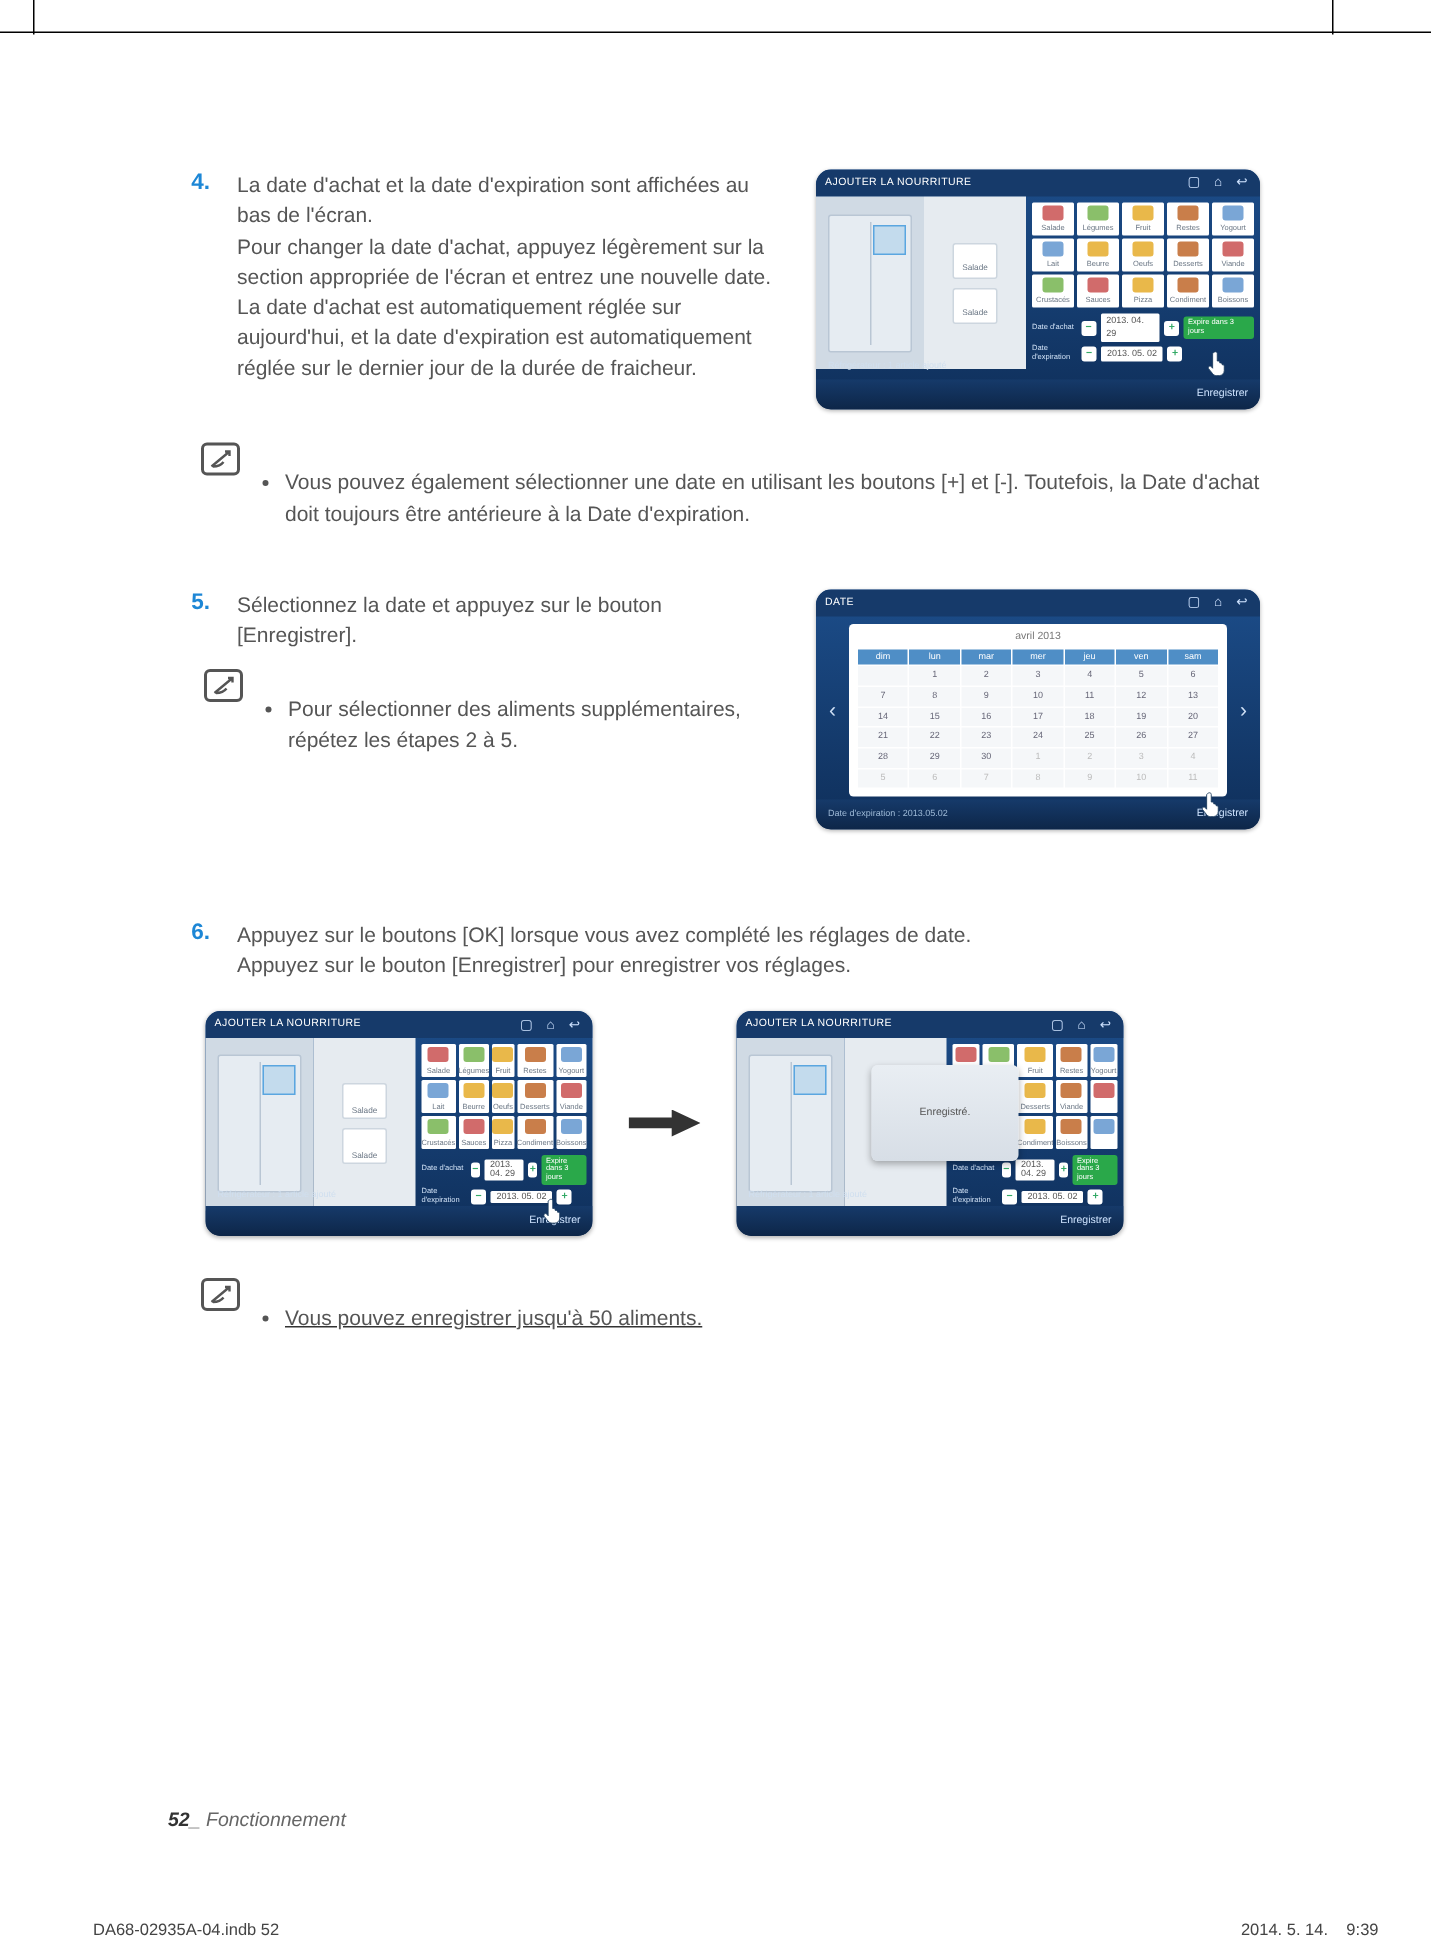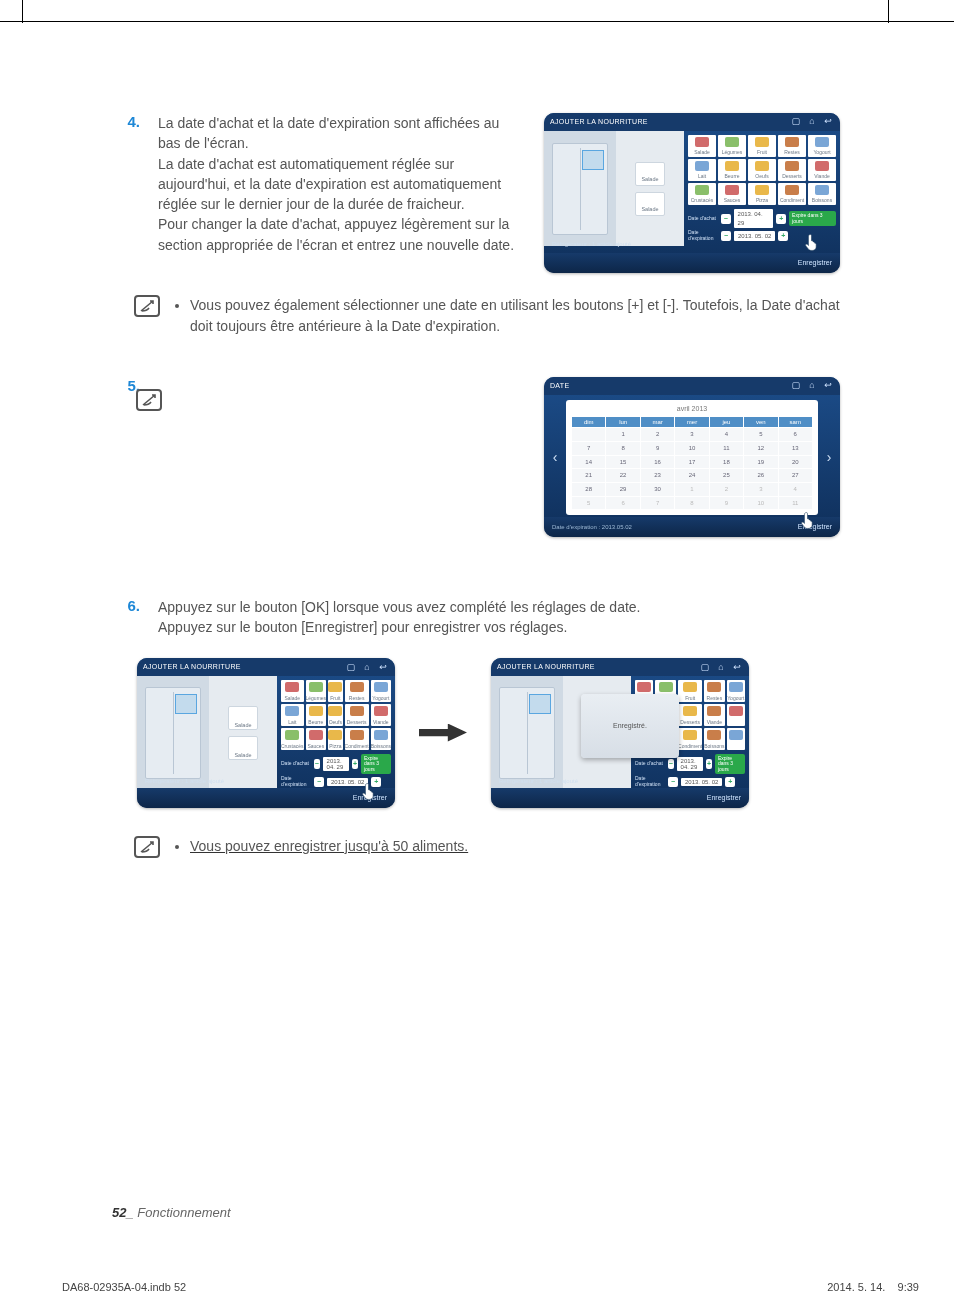--- a/index.html
+++ b/index.html
@@ -60,21 +60,21 @@
   .expire-pill { background:#2aa84a; color:#fff; font-size:5px; padding:2px 3px; border-radius:2px; line-height:1.1; }
   .shot-status { position:absolute; left:8px; bottom:24px; font-size:6px; color:#d0dfef; }
   .shot-footer { position:absolute; left:0; right:0; bottom:0; height:20px; display:flex; justify-content:flex-end; align-items:center; padding:0 8px; background:linear-gradient(#163a6a,#0d2648); }
   .save-btn { font-size:7px; color:#cfe4ff; }
   .hand { position:absolute; width:20px; height:22px; right:18px; bottom:20px; }
   .hand svg { width:100%; height:100%; }
 
   .note { display:flex; gap:14px; margin:22px 0 40px 22px; }
   .note-icon { width:26px; height:22px; border:2px solid #555; border-radius:4px; display:flex; align-items:center; justify-content:center; color:#555; font-size:14px; flex:0 0 26px; }
   .note-text { font-size:14px; line-height:1.5; color:#555; }
-  .note-text ul { list-style: disc; padding-left: 16px; }
+  .note-text ul { list-style: disc; padding-left: 16px; margin-top: 16px; }
 
   .shot-cal .shot-body { display:block; height:125px; padding:0; }
   .cal-nav { display:flex; align-items:center; height:100%; }
   .chev { width:22px; display:flex; align-items:center; justify-content:center; color:#cfe0f5; font-size:14px; }
   .cal-inner { flex:1; background:#fff; margin:6px 0; border-radius:3px; color:#555; padding:4px 6px 6px; }
   .cal-month { text-align:center; font-size:7px; color:#777; margin-bottom:3px; }
   .cal-grid { display:grid; grid-template-columns:repeat(7,1fr); gap:1px; font-size:6px; }
   .cal-h { background:#4f8ec6; color:#fff; text-align:center; padding:1px 0; }
   .cal-d { background:#f5f7f9; text-align:center; padding:2px 0; color:#667; }
   .cal-dim { color:#bbb; }
@@ -102,22 +102,22 @@
 
 <div class="crop-top"></div>
 
 <div class="page">
 
   <div class="step">
     <div class="step-num">4.</div>
     <div class="step-body step-row">
       <div class="step-text">
         <p>La date d'achat et la date d'expiration sont affichées au bas de l'écran.</p>
+        <p>Pour changer la date d'achat, appuyez légèrement sur la section appropriée de l'écran et entrez une nouvelle date.</p>
         <p>La date d'achat est automatiquement réglée sur aujourd'hui, et la date d'expiration est automatiquement réglée sur le dernier jour de la durée de fraicheur.</p>
-        <p>Pour changer la date d'achat, appuyez légèrement sur la section appropriée de l'écran et entrez une nouvelle date.</p>
       </div>
 
       <div class="shot">
         <div class="shot-header">
           <span class="shot-title">AJOUTER LA NOURRITURE</span>
           <span class="hicon">▢</span>
           <span class="hicon">⌂</span>
           <span class="hicon">↩</span>
         </div>
         <div class="shot-body">
@@ -188,26 +188,32 @@
         <ul>
           <li>Vous pouvez également sélectionner une date en utilisant les boutons [+] et [-]. Toutefois, la Date d'achat doit toujours être antérieure à la Date d'expiration.</li>
         </ul>
       </div>
   </div>
 
   <div class="step">
     <div class="step-num">5.</div>
     <div class="step-body step-row">
       <div class="step-text">
+        <p>Sélectionnez la date et appuyez sur le bouton [Enregistrer].</p>
         <div class="note" style="margin:12px 0 0 -22px;">
           <div class="note-icon">
             <svg width="16" height="14" viewBox="0 0 16 14">
                 <path fill="none" stroke="#555" stroke-width="1.6" d="M2 12 14 2 M11 2h3v3 M10 9c-1.5 2-4 3-7 3"></path>
               </svg>
           </div>
+          <div class="note-text">
+              <ul>
+                <li>Pour sélectionner des aliments supplémentaires, répétez les étapes 2 à 5.</li>
+              </ul>
+            </div>
         </div>
       </div>
 
       <div class="shot shot-cal">
         <div class="shot-header">
           <span class="shot-title">DATE</span>
           <span class="hicon">▢</span>
           <span class="hicon">⌂</span>
           <span class="hicon">↩</span>
         </div>
@@ -282,21 +288,21 @@
         </div>
       </div>
     </div>
   </div>
 
   <div style="height:40px"></div>
 
   <div class="step">
     <div class="step-num">6.</div>
     <div class="step-body">
-      <p>Appuyez sur le bouton [OK] lorsque vous avez complété les réglages de date.</p>
+      <p>Appuyez sur le boutons [OK] lorsque vous avez complété les réglages de date.</p>
       <p>Appuyez sur le bouton [Enregistrer] pour enregistrer vos réglages.</p>
     </div>
   </div>
 
   <div class="step6-shots">
 
     <div class="shot sm">
       <div class="shot-header">
         <span class="shot-title">AJOUTER LA NOURRITURE</span>
         <span class="hicon">▢</span>

